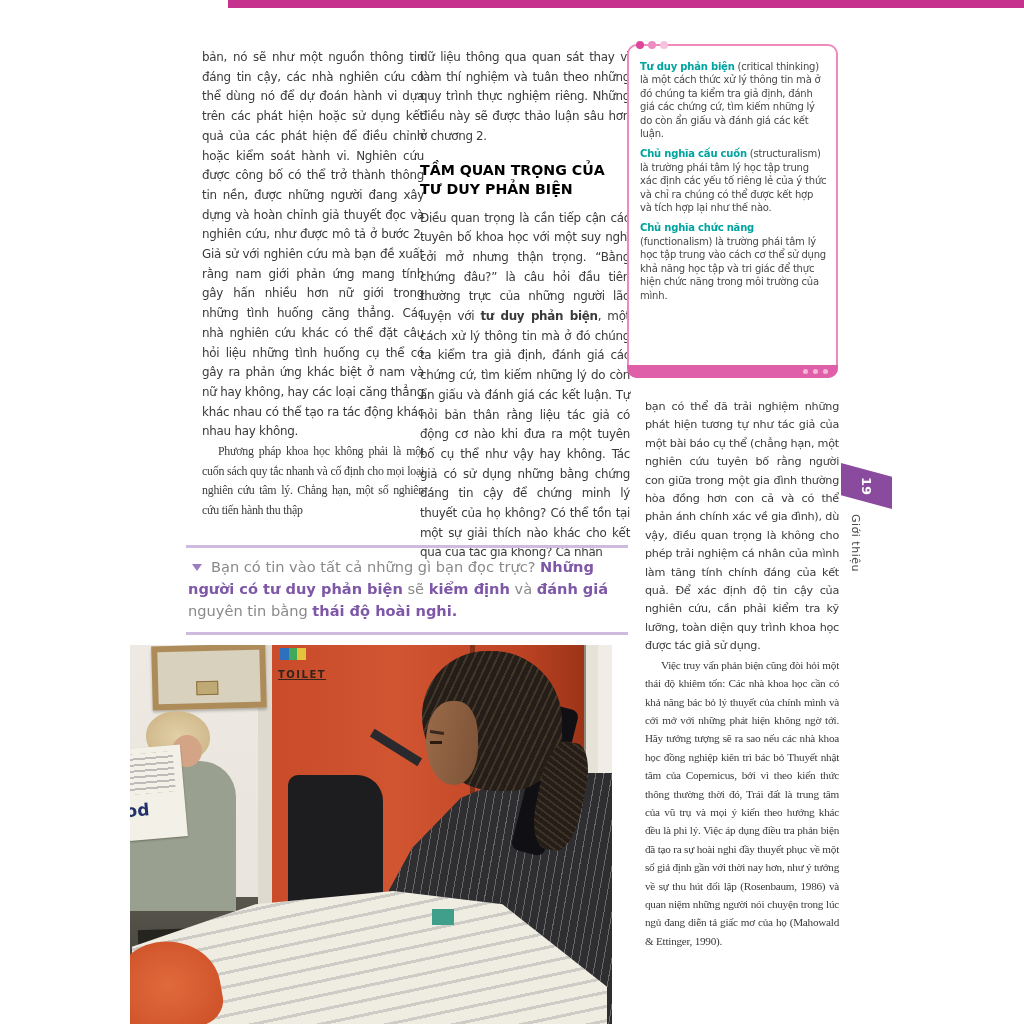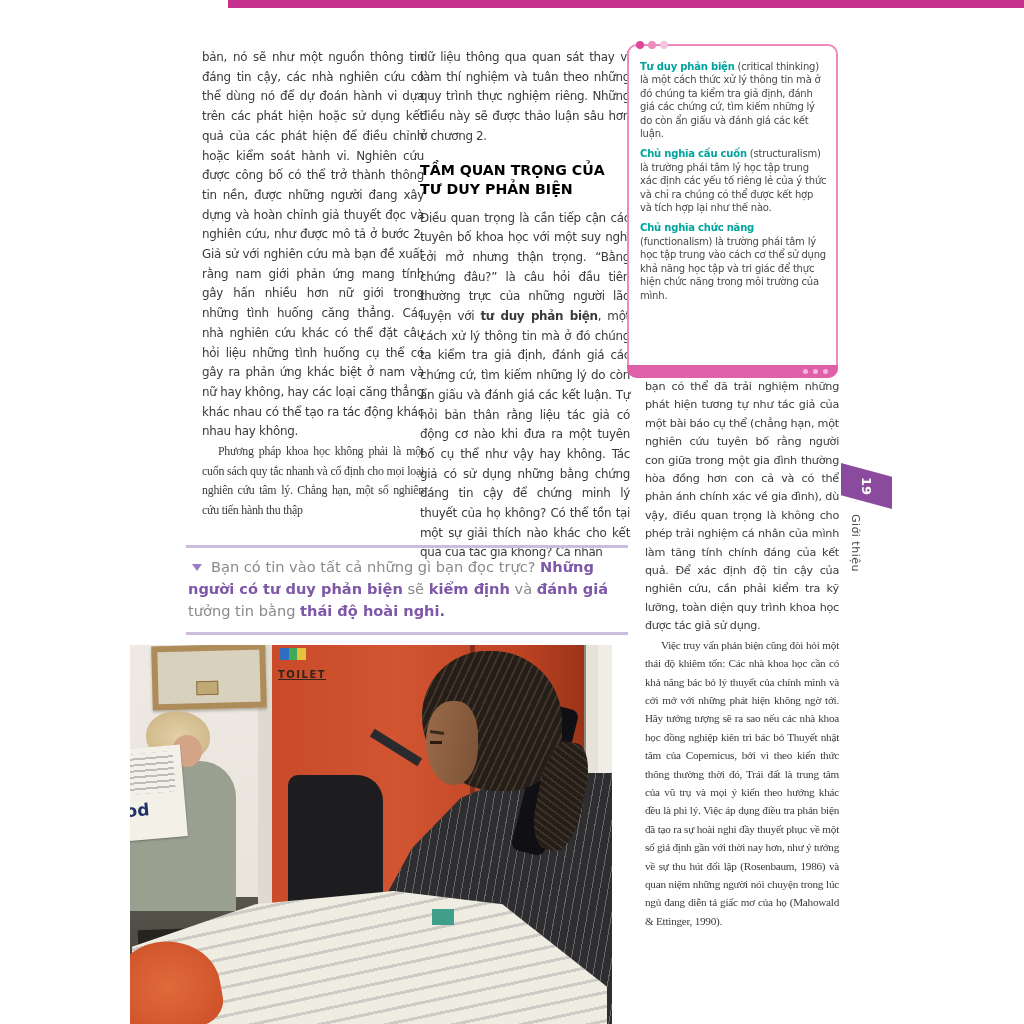--- a/index.html
+++ b/index.html
@@ -5,21 +5,21 @@
   html,body{margin:0;padding:0;background:#ffffff;}
   .page{position:relative;width:1024px;height:1024px;background:#ffffff;overflow:hidden;
         font-family:"DejaVu Sans","Liberation Sans",sans-serif;color:#3a3a3a;}
   
   .top-bar{position:absolute;left:228px;top:0;width:796px;height:8px;background:#c5318d;}
   
   .col{position:absolute;text-align:justify;}
   .col p{margin:0;}
   .col1{left:202px;top:48px;width:222px;font-size:11.9px;line-height:19.7px;letter-spacing:-0.25px;}
   .col2{left:420px;top:48px;width:210px;font-size:11.9px;line-height:19.7px;letter-spacing:-0.3px;}
-  .col3{left:645px;top:378px;width:194px;font-size:11.2px;line-height:18.4px;letter-spacing:-0.25px;}
+  .col3{left:645px;top:398px;width:194px;font-size:11.2px;line-height:18.4px;letter-spacing:-0.25px;}
   .indent{text-indent:16px;font-family:Liberation Serif, serif;}
   .section-heading{margin:14px 0 10px 0;font-size:14.2px;line-height:19px;font-weight:bold;
         color:#000000;letter-spacing:0;text-align:left;}
   .b-dark{font-weight:bold;}
   
   .defbox{position:absolute;left:627px;top:44px;width:211px;height:334px;background:#fff;
         border:2px solid #ef8abc;border-radius:10px;box-sizing:border-box;
         padding:14px 9px 12px 11px;font-size:10px;line-height:13.4px;letter-spacing:-0.2px;
         color:#474747;text-align:left;}
   .defbox p{margin:0 0 7px 0;}
@@ -125,21 +125,21 @@
     <div class="defbox-bar">
       <div class="dots-bar">
         <span></span>
         <span></span>
         <span></span>
       </div>
     </div>
   </div>
 
   <div class="callout">
-    <span class="tri"></span><span><span>Bạn có tin vào tất cả những gì bạn đọc trực? </span><span class="b-purple">Những người có tư duy phản biện</span><span> sẽ </span><span class="b-purple">kiểm định</span><span> và </span><span class="b-purple">đánh giá</span><span> tưởng tin bằng </span><span class="b-purple">thái độ hoài nghi.</span></span>
+    <span class="tri"></span><span><span>Bạn có tin vào tất cả những gì bạn đọc trực? </span><span class="b-purple">Những người có tư duy phản biện</span><span> sẽ </span><span class="b-purple">kiểm định</span><span> và </span><span class="b-purple">đánh giá</span><span> nguyên tin bằng </span><span class="b-purple">thái độ hoài nghi.</span></span>
   </div>
 
   <div class="col col3">
     <p>bạn có thể đã trải nghiệm những phát hiện tương tự như tác giả của một bài báo cụ thể (chẳng hạn, một nghiên cứu tuyên bố rằng người con giữa trong một gia đình thường hòa đồng hơn con cả và có thể phản ánh chính xác về gia đình), dù vậy, điều quan trọng là không cho phép trải nghiệm cá nhân của mình làm tăng tính chính đáng của kết quả. Để xác định độ tin cậy của nghiên cứu, cần phải kiểm tra kỹ lưỡng, toàn diện quy trình khoa học được tác giả sử dụng.</p>
     <p class="indent">Việc truy vấn phản biện cũng đòi hỏi một thái độ khiêm tốn: Các nhà khoa học cần có khả năng bác bỏ lý thuyết của chính mình và cởi mở với những phát hiện không ngờ tới. Hãy tưởng tượng sẽ ra sao nếu các nhà khoa học đồng nghiệp kiên trì bác bỏ Thuyết nhật tâm của Copernicus, bởi vì theo kiến thức thông thường thời đó, Trái đất là trung tâm của vũ trụ và mọi ý kiến theo hướng khác đều là phi lý. Việc áp dụng điều tra phản biện đã tạo ra sự hoài nghi đầy thuyết phục về một số giả định gần với thời nay hơn, như ý tưởng về sự thu hút đối lập (Rosenbaum, 1986) và quan niệm những người nói chuyện trong lúc ngủ đang diễn tả giấc mơ của họ (Mahowald &amp; Ettinger, 1990).</p>
   </div>
 
   <div class="tab-shape"></div>
   <div class="tab-number">19</div>
   <div class="tab-label">Giới thiệu</div>

